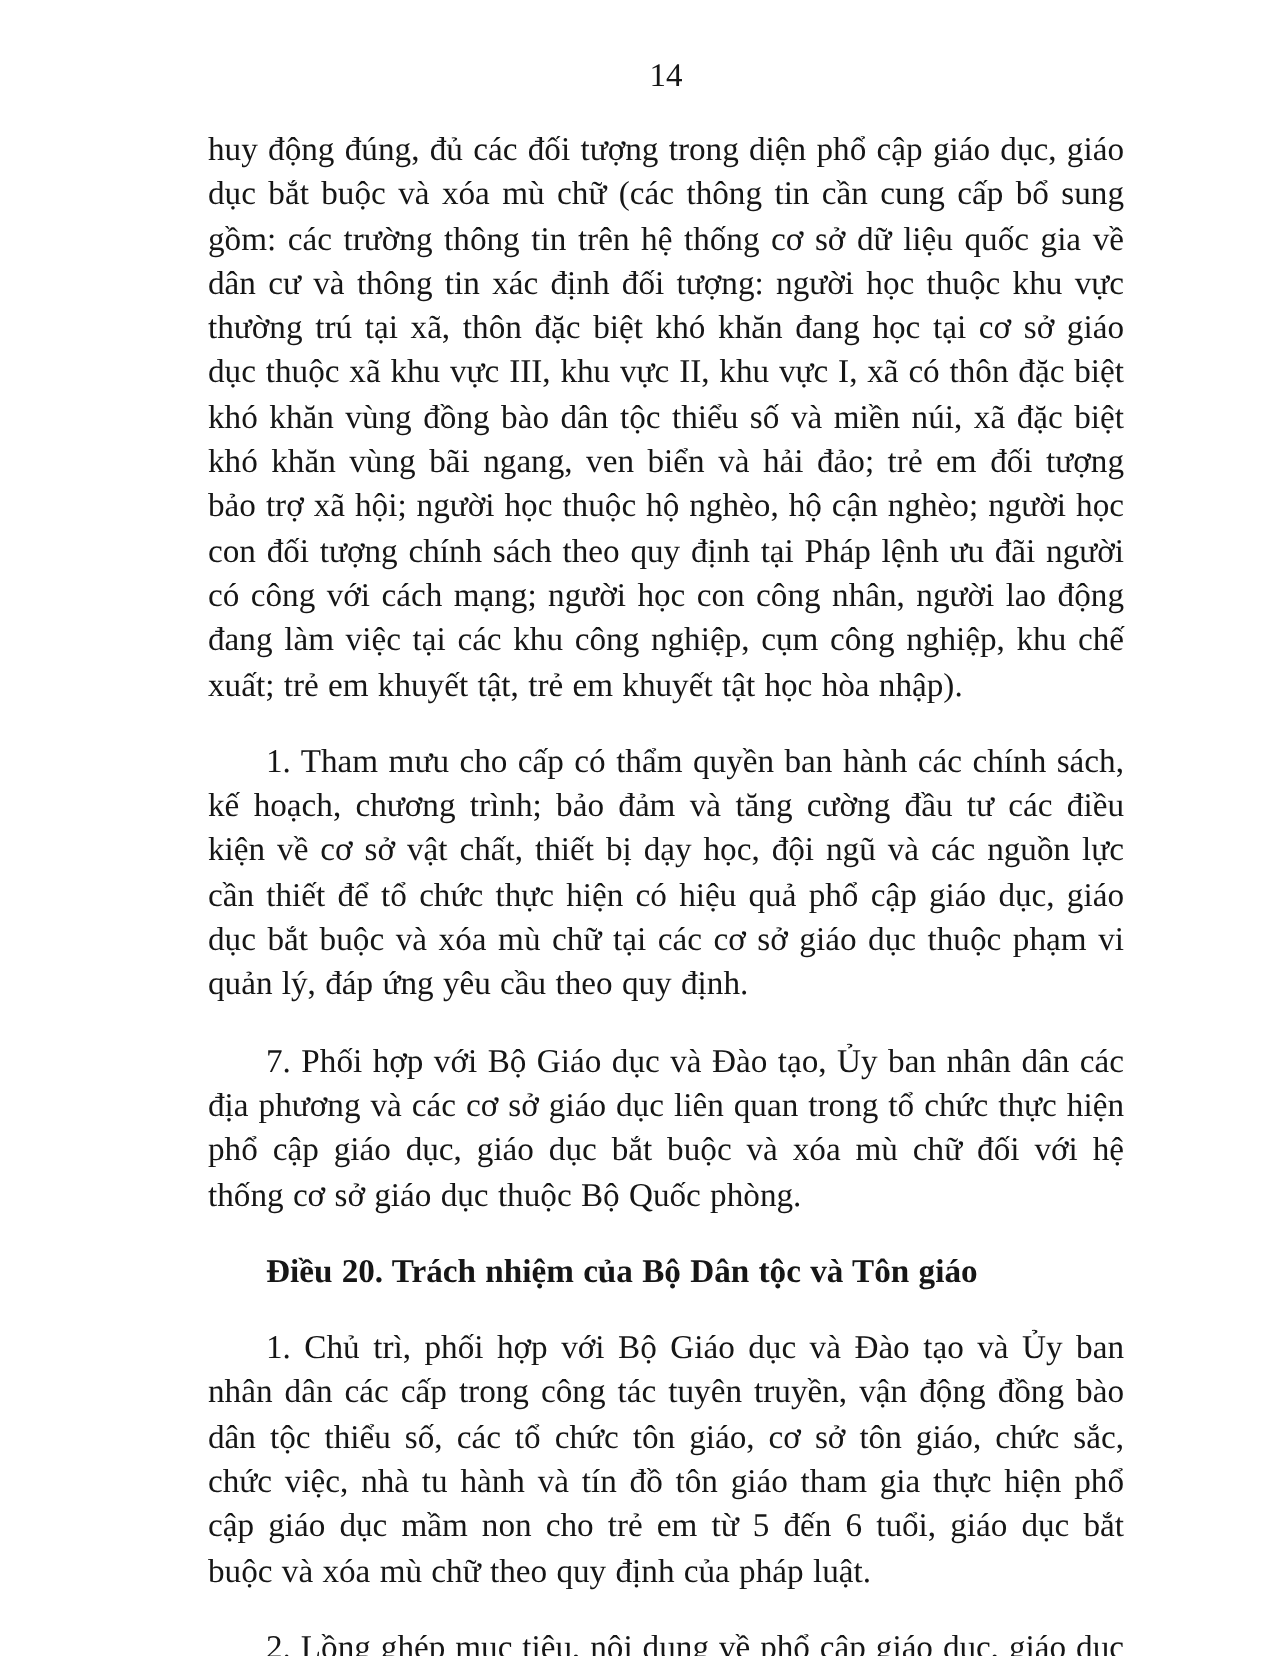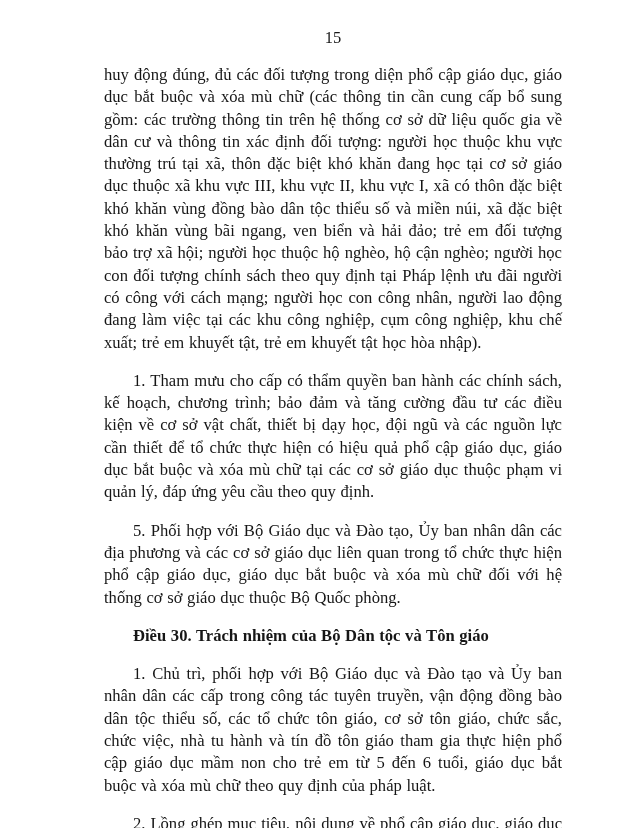--- a/index.html
+++ b/index.html
@@ -42,30 +42,30 @@
   .content p.heading {
     text-indent: 29px;
     font-weight: bold;
     margin-top: 4px;
   }
 </style>
 </head>
 <body>
 
 <div class="page">
-  <div class="page-number">15</div>
+  <div class="page-number">14</div>
 
   <div class="content">
     <p class="cont">huy động đúng, đủ các đối tượng trong diện phổ cập giáo dục, giáo dục bắt buộc và xóa mù chữ (các thông tin cần cung cấp bổ sung gồm: các trường thông tin trên hệ thống cơ sở dữ liệu quốc gia về dân cư và thông tin xác định đối tượng: người học thuộc khu vực thường trú tại xã, thôn đặc biệt khó khăn đang học tại cơ sở giáo dục thuộc xã khu vực III, khu vực II, khu vực I, xã có thôn đặc biệt khó khăn vùng đồng bào dân tộc thiểu số và miền núi, xã đặc biệt khó khăn vùng bãi ngang, ven biển và hải đảo; trẻ em đối tượng bảo trợ xã hội; người học thuộc hộ nghèo, hộ cận nghèo; người học con đối tượng chính sách theo quy định tại Pháp lệnh ưu đãi người có công với cách mạng; người học con công nhân, người lao động đang làm việc tại các khu công nghiệp, cụm công nghiệp, khu chế xuất; trẻ em khuyết tật, trẻ em khuyết tật học hòa nhập).</p>
 
 
     <p class="para">1. Tham mưu cho cấp có thẩm quyền ban hành các chính sách, kế hoạch, chương trình; bảo đảm và tăng cường đầu tư các điều kiện về cơ sở vật chất, thiết bị dạy học, đội ngũ và các nguồn lực cần thiết để tổ chức thực hiện có hiệu quả phổ cập giáo dục, giáo dục bắt buộc và xóa mù chữ tại các cơ sở giáo dục thuộc phạm vi quản lý, đáp ứng yêu cầu theo quy định.</p>
 
-    <p class="para">5. Phối hợp với Bộ Giáo dục và Đào tạo, Ủy ban nhân dân các địa phương và các cơ sở giáo dục liên quan trong tổ chức thực hiện phổ cập giáo dục, giáo dục bắt buộc và xóa mù chữ đối với hệ thống cơ sở giáo dục thuộc Bộ Quốc phòng.</p>
+    <p class="para">7. Phối hợp với Bộ Giáo dục và Đào tạo, Ủy ban nhân dân các địa phương và các cơ sở giáo dục liên quan trong tổ chức thực hiện phổ cập giáo dục, giáo dục bắt buộc và xóa mù chữ đối với hệ thống cơ sở giáo dục thuộc Bộ Quốc phòng.</p>
 
-    <p class="heading">Điều 30. Trách nhiệm của Bộ Dân tộc và Tôn giáo</p>
+    <p class="heading">Điều 20. Trách nhiệm của Bộ Dân tộc và Tôn giáo</p>
 
     <p class="para">1. Chủ trì, phối hợp với Bộ Giáo dục và Đào tạo và Ủy ban nhân dân các cấp trong công tác tuyên truyền, vận động đồng bào dân tộc thiểu số, các tổ chức tôn giáo, cơ sở tôn giáo, chức sắc, chức việc, nhà tu hành và tín đồ tôn giáo tham gia thực hiện phổ cập giáo dục mầm non cho trẻ em từ 5 đến 6 tuổi, giáo dục bắt buộc và xóa mù chữ theo quy định của pháp luật.</p>
 
     <p class="para">2. Lồng ghép mục tiêu, nội dung về phổ cập giáo dục, giáo dục bắt buộc và xóa mù chữ trong việc xây dựng, tổ chức thực hiện các chương trình, đề án, chính sách đối với vùng đồng bào dân tộc thiểu số, miền núi và vùng có điều kiện kinh tế - xã hội đặc biệt khó khăn theo chức năng, nhiệm vụ được giao.</p>
 
   </div>
 </div>
 
 </body></html>

